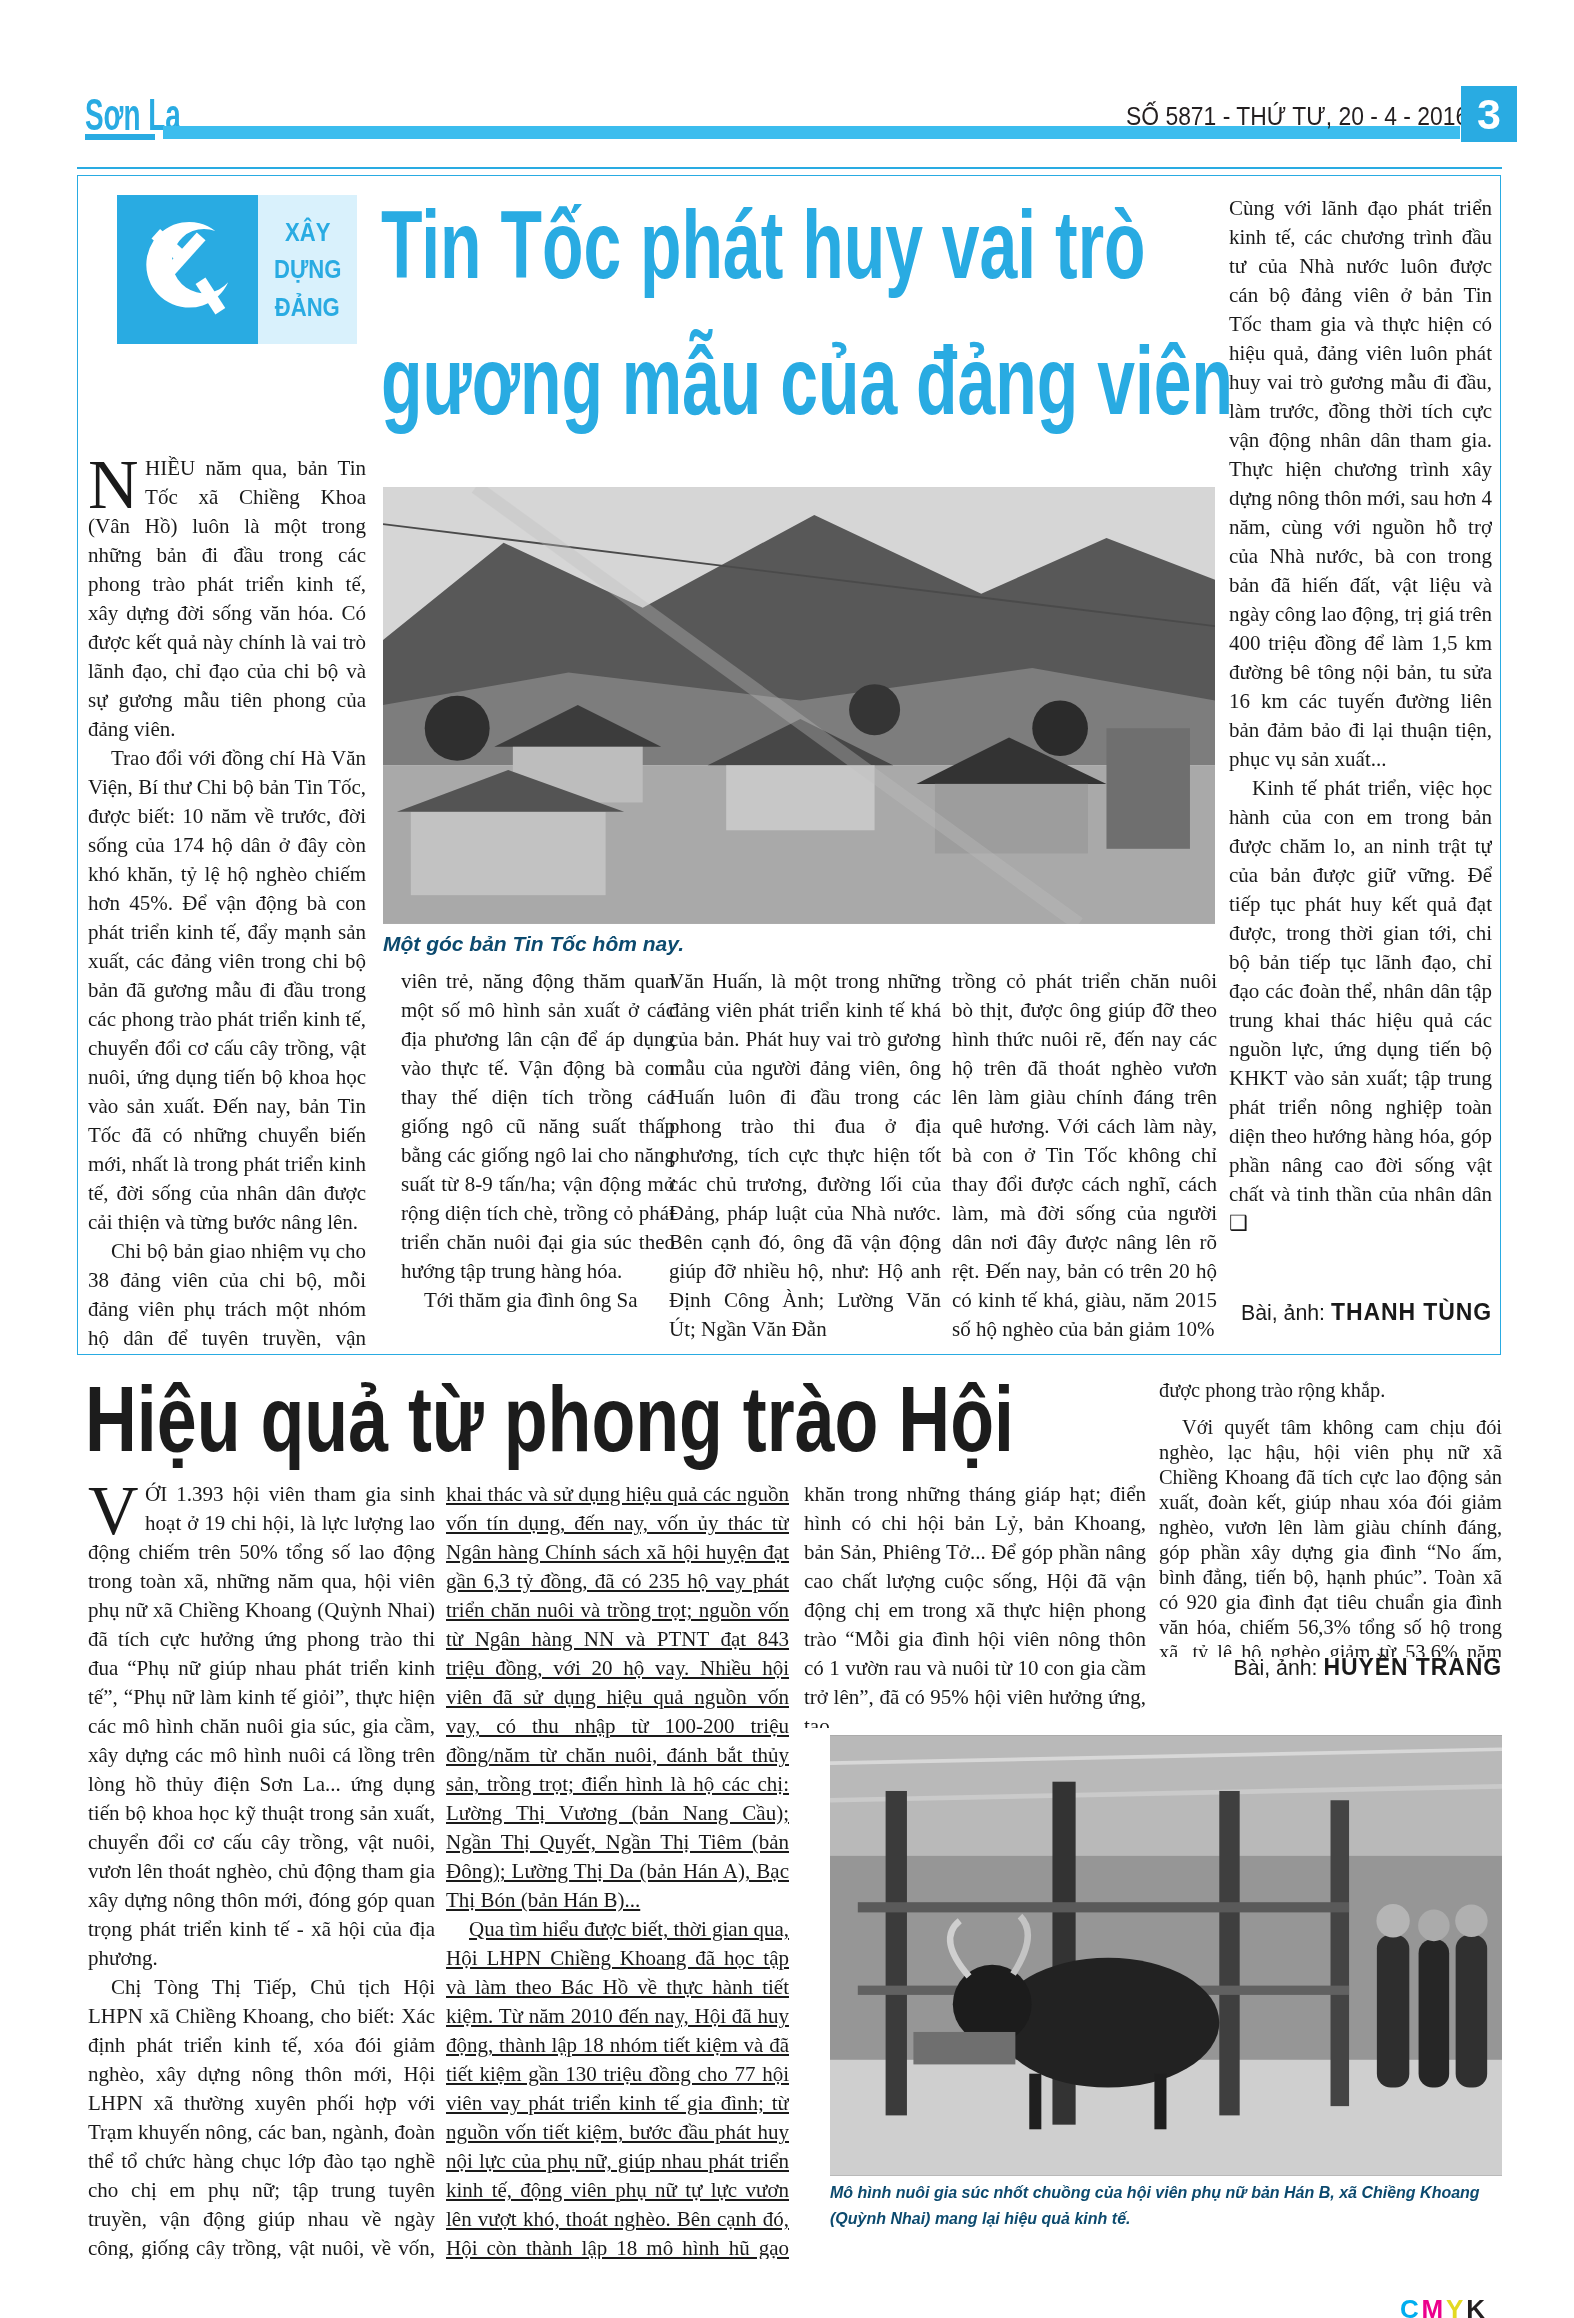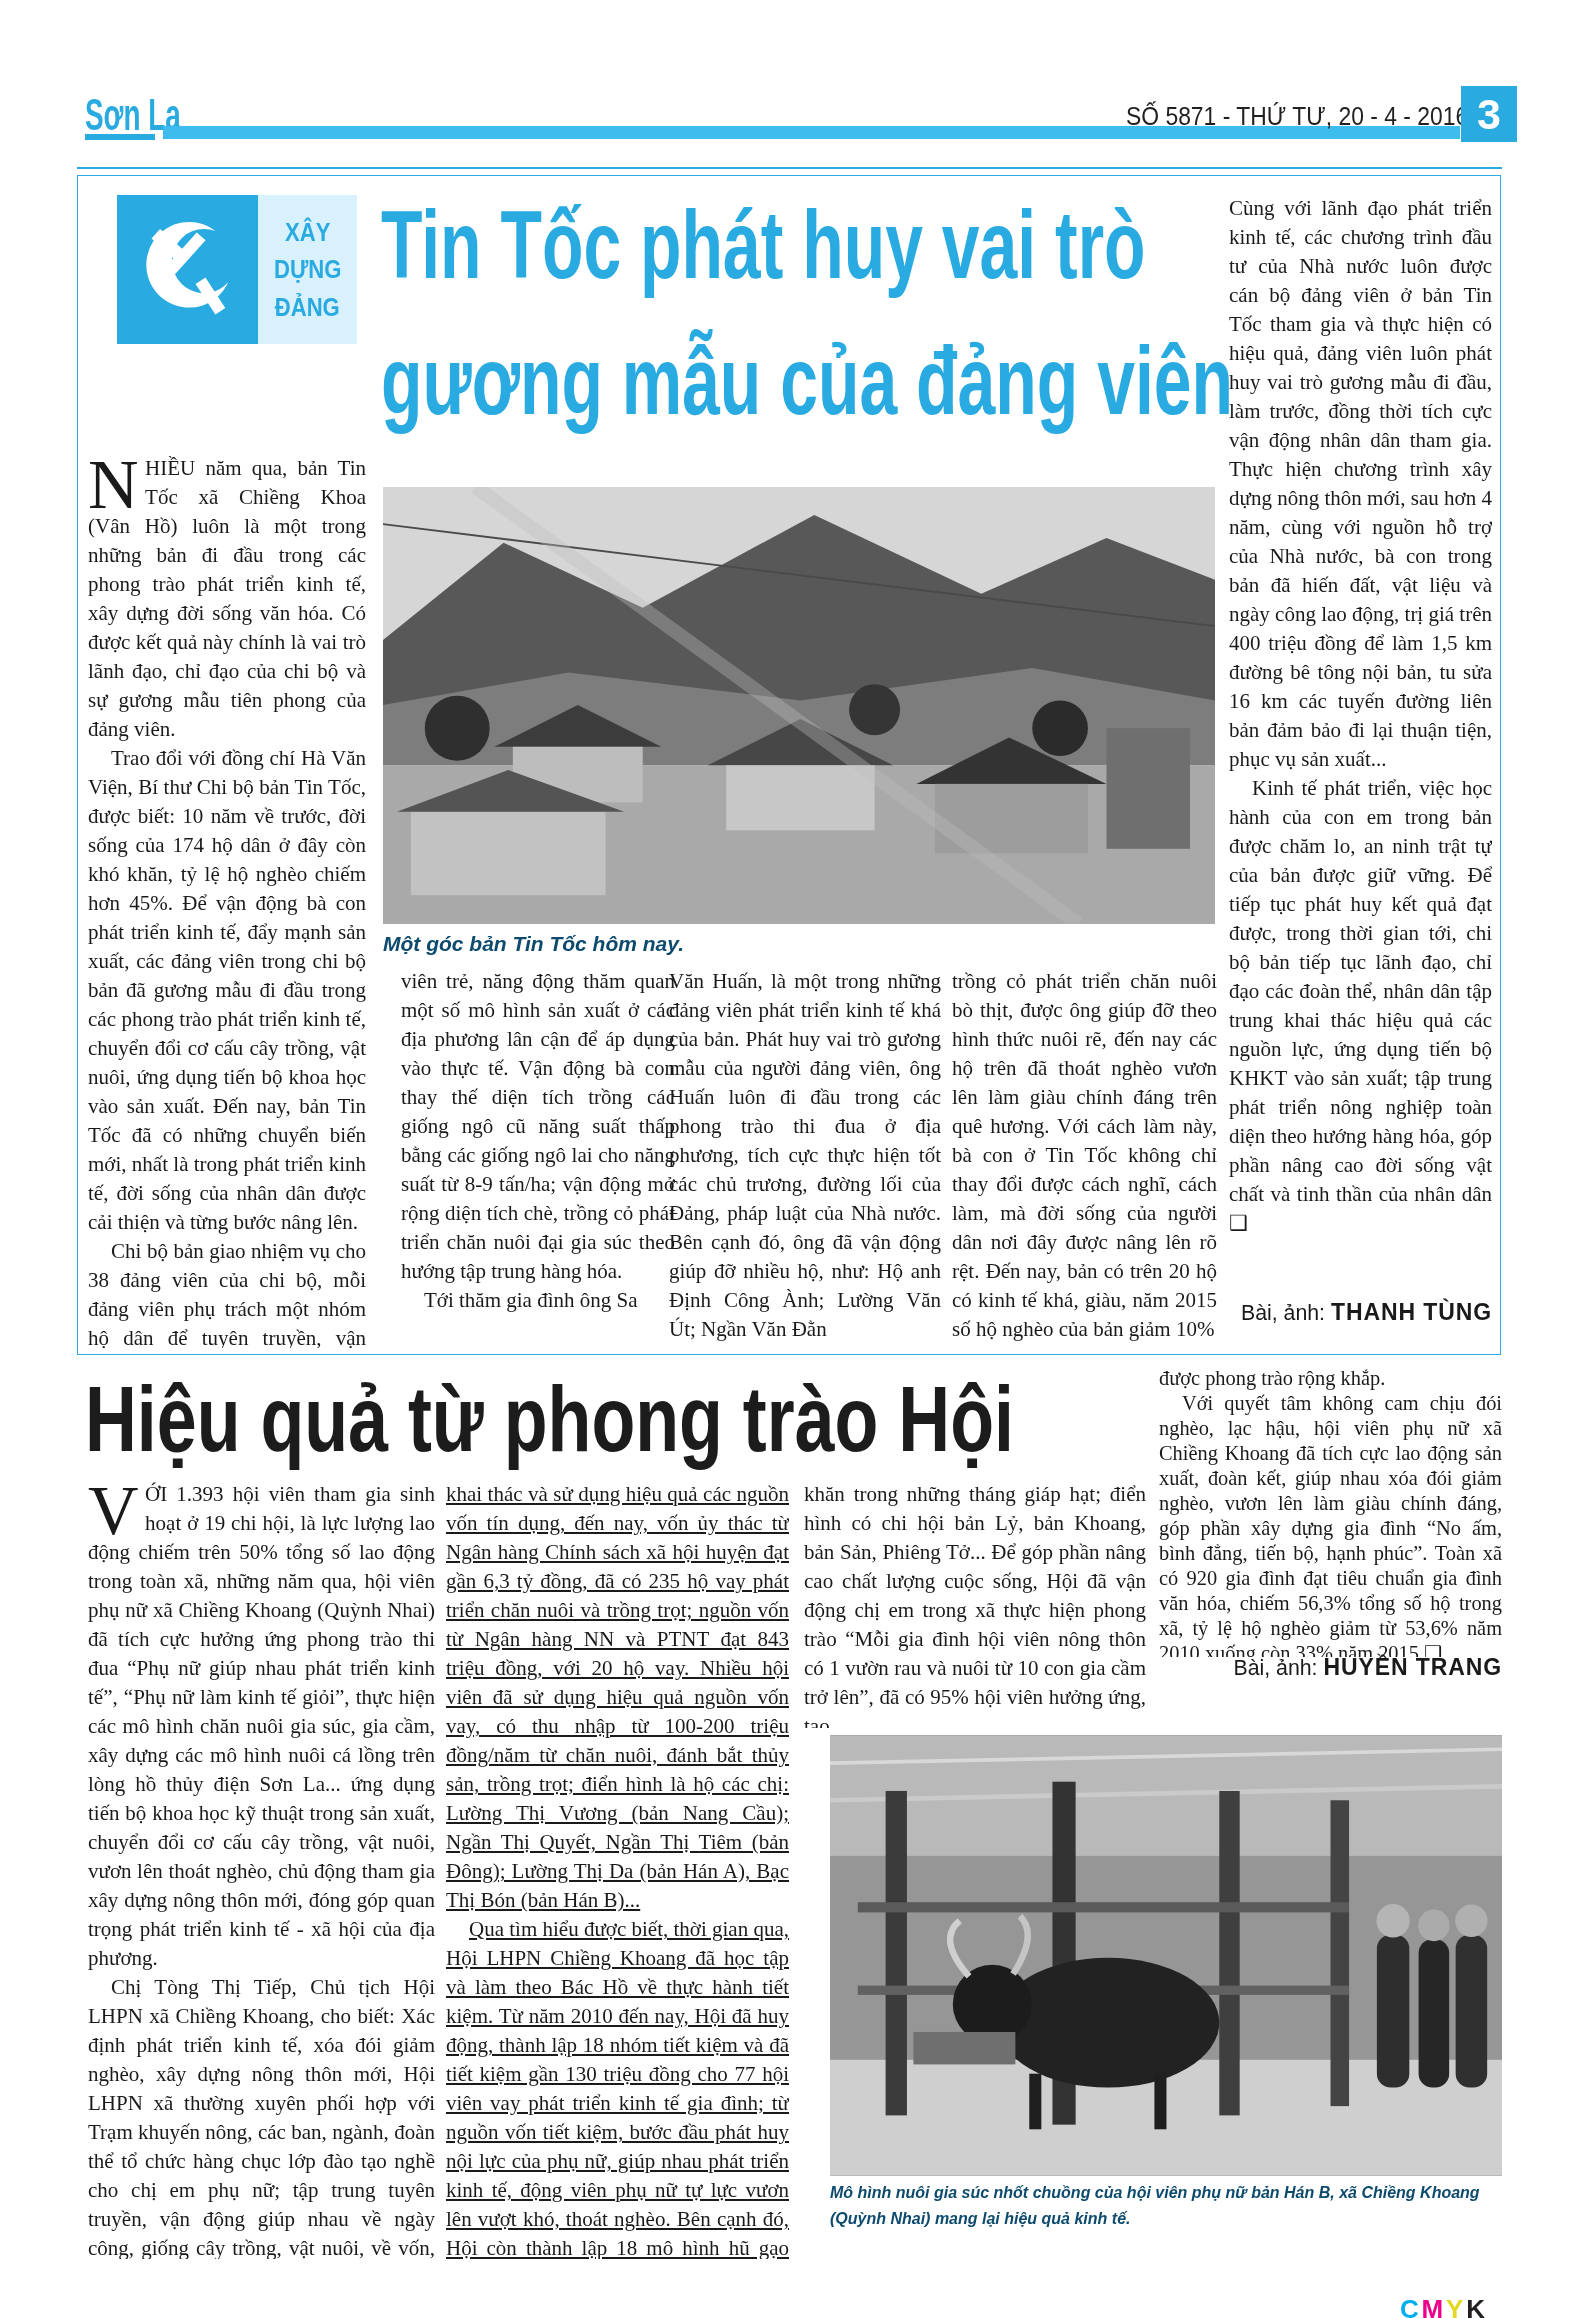--- a/index.html
+++ b/index.html
@@ -49,21 +49,21 @@
   #photo1{left:383px;top:487px;width:832px;height:437px;background:#c9c9c9;}
   .caption{font-family:"Liberation Sans",sans-serif;font-weight:bold;font-style:italic;font-size:21px;line-height:26px;color:#0c4a6e;}
   #caption1{left:383px;top:931px;width:832px;}
   
   #h2line{left:85px;top:1367px;font-family:"Liberation Sans",sans-serif;font-weight:bold;font-size:92px;
           color:#1c1c1c;transform:scaleX(.78);transform-origin:0 0;white-space:nowrap;}
   #a2c1{left:88px;top:1480px;width:347px;height:779px;}
   #a2c2{left:446px;top:1480px;width:343px;height:779px;text-decoration:underline;}
   #a2c3{left:804px;top:1480px;width:342px;height:248px;}
   #a2c4{left:1159px;top:1366px;width:343px;height:291px;}
-  #a2c4 p{line-height:25px;font-size:20.4px;}
+  #a2c4 p{line-height:25px;font-size:20.4px;margin-top:12px;}
   #byline2{left:1159px;top:1654px;width:343px;}
   #photo2{left:830px;top:1735px;width:672px;height:441px;background:#8f8f8f;}
   #caption2{left:830px;top:2180px;width:672px;font-size:16px;}
   
   #cmyk{left:1400px;top:2294px;font-family:"Liberation Sans",sans-serif;font-weight:bold;font-size:26px;letter-spacing:2.8px;}
   #cmyk .c{color:#00aeef;} #cmyk .m{color:#ec008c;} #cmyk .y{color:#e3d922;} #cmyk .k{color:#231f20;}
   svg{display:block;}
 </style>
 </head>
 <body>

